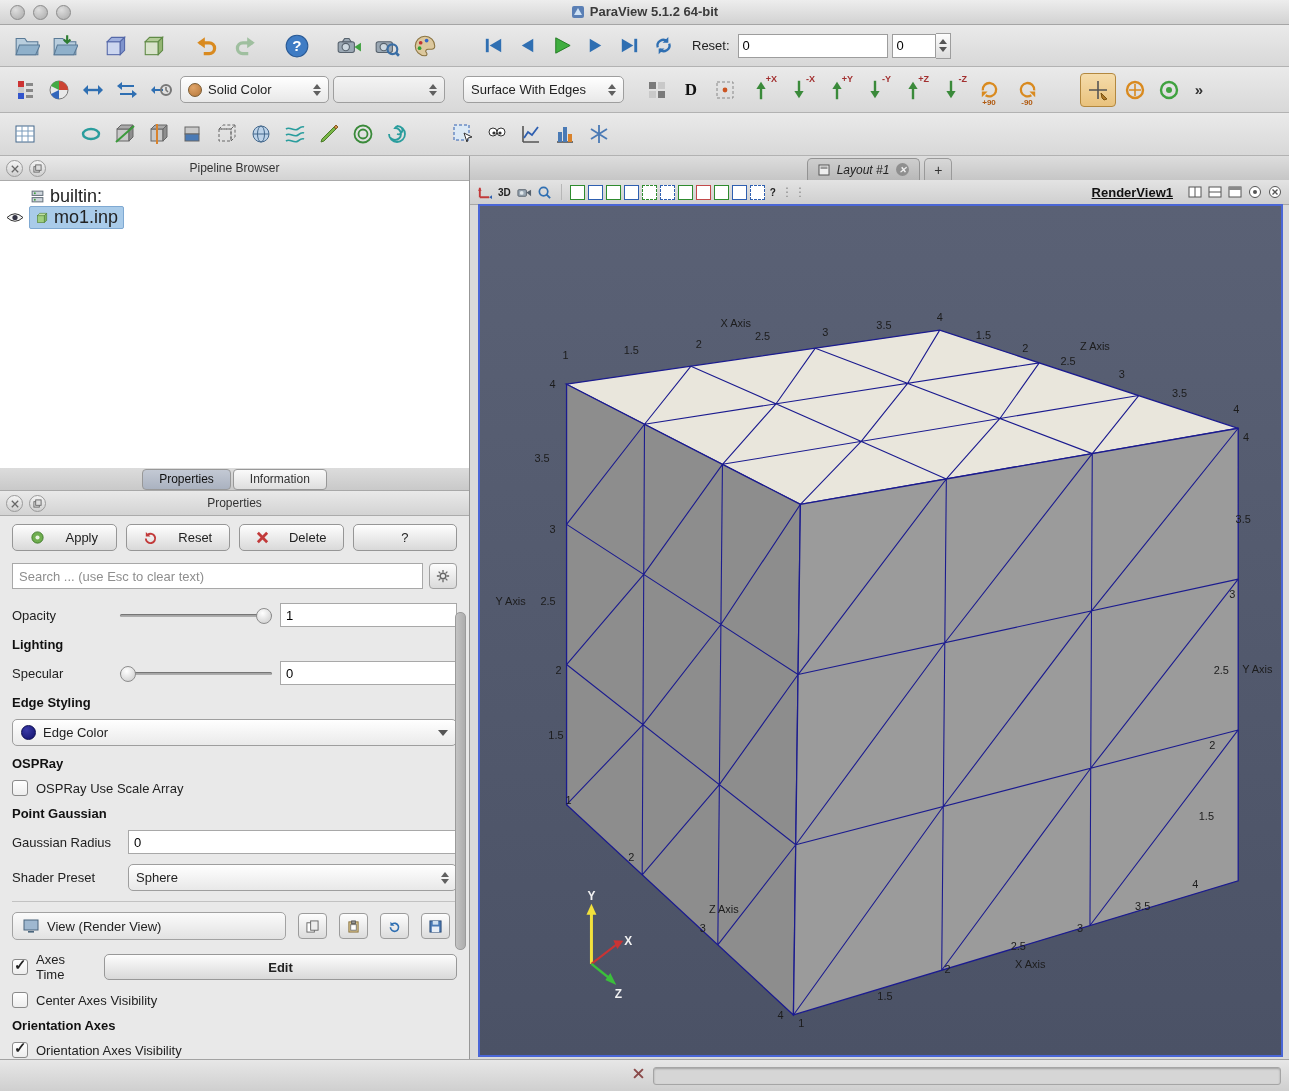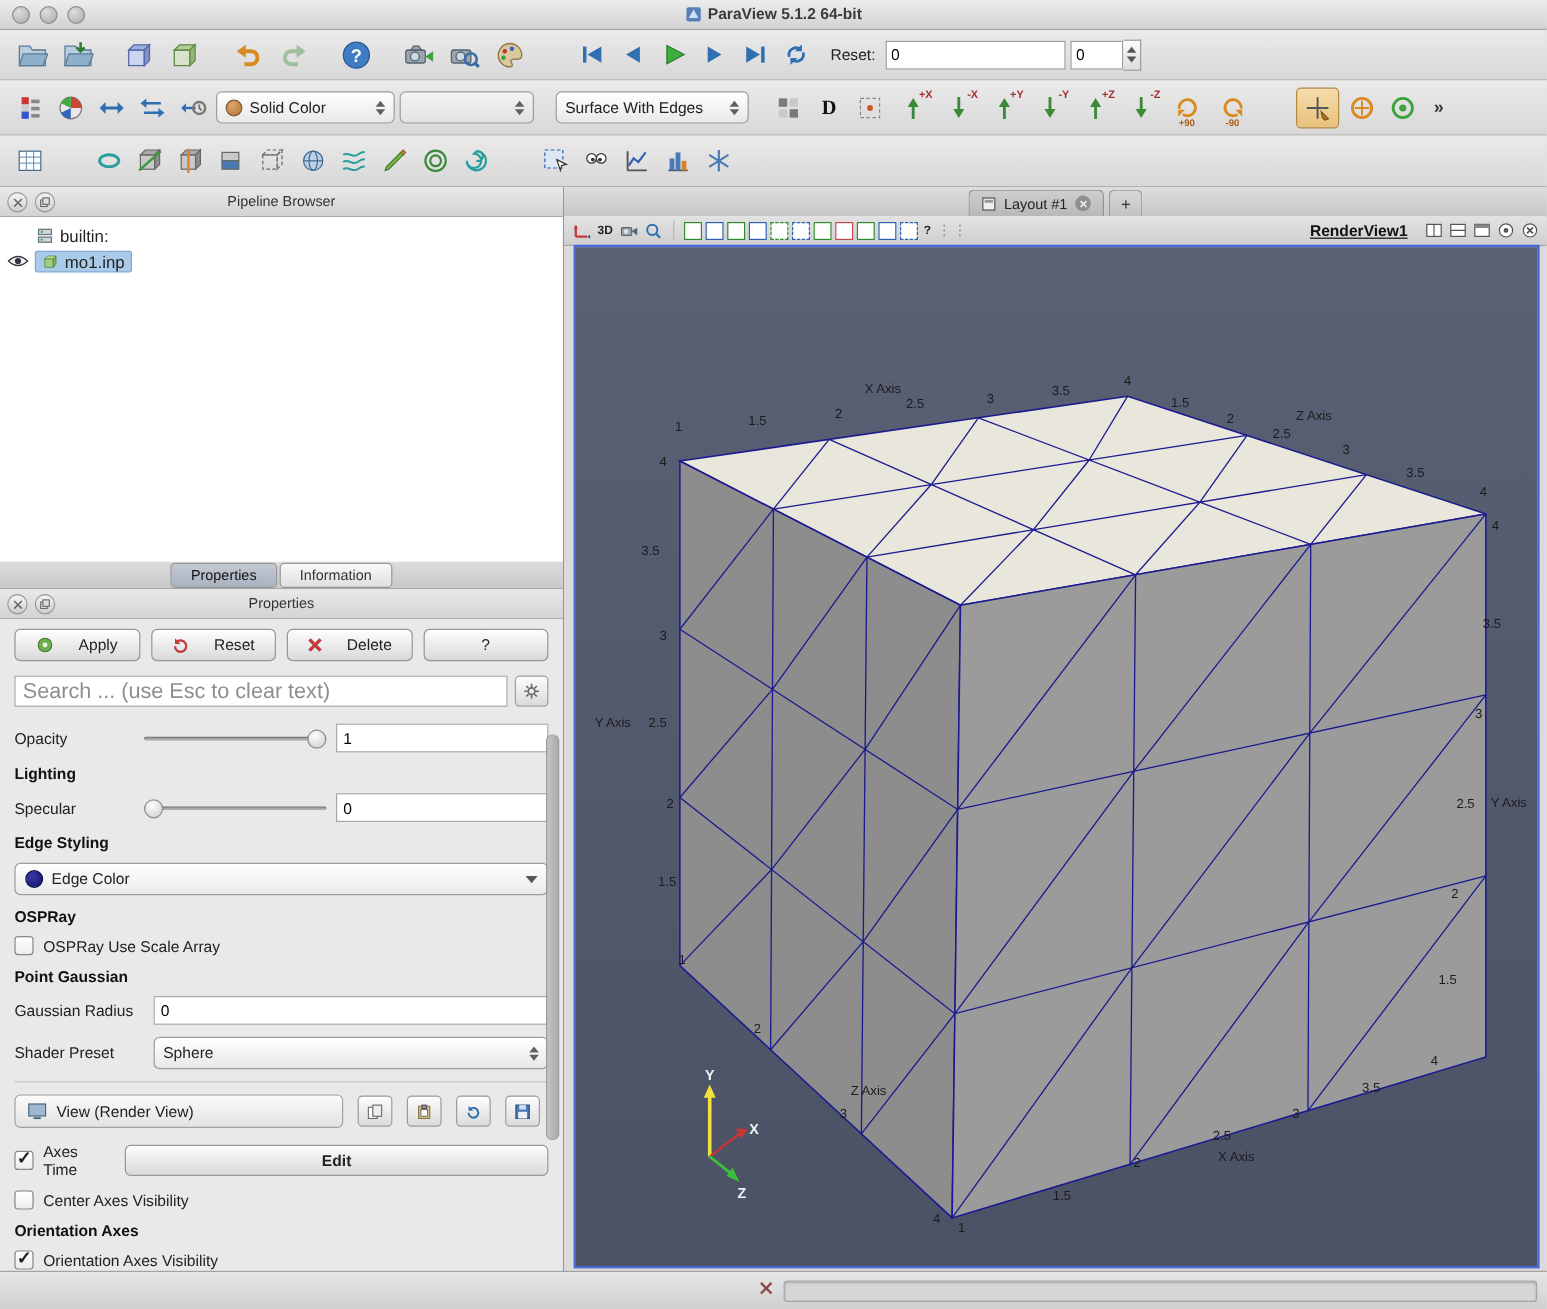--- a/index.html
+++ b/index.html
@@ -41,35 +41,35 @@
   .swatch{width:12px;height:12px;border-radius:50%;margin-right:6px;border:1px solid #7a5a30;background:radial-gradient(circle at 35% 30%,#e0a468,#b4763a);flex:0 0 auto;}
   .axlbl{position:absolute;top:0px;right:1px;font-size:9px;font-weight:bold;color:#a33030;}
   .rotlbl{position:absolute;bottom:-1px;left:0;right:0;text-align:center;font-size:8px;font-weight:bold;color:#b05a10;}
   .dglyph{font-weight:bold;font-size:17px;font-family:"Liberation Serif",serif;color:#111;}
   .chev{font-size:15px;font-weight:bold;color:#333;width:22px;}
   
   .leftpanel{position:absolute;top:156px;left:0;width:469px;bottom:31px;background:#e6e6e6;border-right:1px solid #979797;display:flex;flex-direction:column;}
   .phead{height:24px;background:linear-gradient(#e9e9e9,#d3d3d3);border-bottom:1px solid #ababab;position:relative;display:flex;align-items:center;justify-content:center;font-size:12px;color:#333;flex:0 0 auto;}
   .phead .hicons{position:absolute;left:6px;top:4px;display:flex;gap:6px;}
   .hic{width:15px;height:15px;border-radius:50%;background:linear-gradient(#f2f2f2,#cwhite);background:linear-gradient(#f4f4f4,#cfcfcf);border:1px solid #9a9a9a;display:flex;align-items:center;justify-content:center;}
-  .tree{background:#ffffff;height:282px;flex:0 0 auto;padding-top:5px;font-size:14px;position:relative;}
+  .tree{background:#ffffff;height:282px;flex:0 0 auto;padding-top:5px;font-size:18px;position:relative;}
   .trow{display:flex;align-items:center;height:21px;gap:5px;}
   .trow.builtin{padding-left:30px;}
   .trow.source{padding-left:6px;}
   .sel{background:#a9cbe9;border:1px solid #7fa9d2;border-radius:2px;padding:0 5px;display:flex;align-items:center;gap:5px;}
   
   .tabsrow{height:22px;background:linear-gradient(#dcdcdc,#c9c9c9);border-bottom:1px solid #a8a8a8;display:flex;align-items:center;justify-content:center;gap:2px;flex:0 0 auto;}
   .tab{height:19px;display:flex;align-items:center;padding:0 16px;font-size:12px;border:1px solid #989898;border-radius:4px;background:linear-gradient(#fafafa,#dedede);color:#333;}
   .tab.active{background:linear-gradient(#c3c9d4,#aab2c0);color:#111;}
   
   .propsbody{flex:1;position:relative;background:#e9e9e9;padding:8px 12px 0 12px;overflow:hidden;}
   .btnrow{display:flex;gap:9px;margin-bottom:12px;}
   .macbtn{flex:1;height:25px;border:1px solid #969696;border-radius:5px;background:linear-gradient(#fefefe,#d9d9d9);display:flex;align-items:center;justify-content:center;gap:20px;font-size:13px;color:#222;}
   .searchrow{display:flex;gap:6px;margin-bottom:14px;align-items:center;}
-  .searchrow input{flex:1;height:24px;border:1px solid #a8a8a8;background:#fff;padding:0 6px;font-size:18px;font-family:"Liberation Sans",sans-serif;}
+  .searchrow input{flex:1;height:24px;border:1px solid #a8a8a8;background:#fff;padding:0 6px;font-size:13px;font-family:"Liberation Sans",sans-serif;}
   .searchrow input::placeholder{color:#8e8e8e;}
   .gearbtn{width:26px;height:24px;border:1px solid #a0a0a0;border-radius:4px;background:linear-gradient(#fdfdfd,#dadada);display:flex;align-items:center;justify-content:center;}
   .prow{display:flex;align-items:center;margin-bottom:10px;gap:8px;}
   .plabel{width:100px;flex:0 0 auto;font-size:13px;color:#222;}
   .pfield{flex:1;height:22px;border:1px solid #a8a8a8;background:#fff;padding:0 5px;font-size:13px;font-family:"Liberation Sans",sans-serif;min-width:0;}
   .psection{font-weight:bold;font-size:13px;margin:10px 0 9px 0;color:#111;}
   .slider{position:relative;width:152px;height:16px;flex:0 0 auto;}
   .groove{position:absolute;left:0;right:0;top:7px;height:3px;background:#adadad;border-radius:2px;box-shadow:inset 0 1px 1px rgba(0,0,0,.35);}
   .knob{position:absolute;top:1px;width:14px;height:14px;border-radius:50%;background:radial-gradient(circle at 40% 30%,#ffffff,#c9c9c9);border:1px solid #8d8d8d;}
   .knob.right{right:0;}
@@ -82,21 +82,21 @@
   .cb.checked::after{content:"\2713";position:absolute;left:1px;top:-4px;font-size:15px;font-weight:bold;color:#222;}
   .hrline{height:1px;background:#c2c2c2;margin:6px 0 10px 0;}
   .viewhdr{display:flex;align-items:center;margin-bottom:12px;gap:6px;}
   .viewbtnbig{display:flex;align-items:center;gap:8px;height:26px;border:1px solid #a2a2a2;border-radius:5px;background:linear-gradient(#fbfbfb,#e2e2e2);padding:0 10px;width:252px;font-size:13px;}
   .minibtn{width:27px;height:24px;border:1px solid #9c9c9c;border-radius:4px;background:linear-gradient(#fdfdfd,#dcdcdc);display:flex;align-items:center;justify-content:center;margin-left:6px;}
   .editbtn{flex:1;height:24px;border:1px solid #989898;border-radius:5px;background:linear-gradient(#fdfdfd,#d9d9d9);font-size:13px;display:flex;align-items:center;justify-content:center;font-weight:bold;}
   .vscroll{position:absolute;right:3px;top:96px;width:9px;height:336px;background:linear-gradient(90deg,#c3c3c3,#adadad);border:1px solid #9b9b9b;border-radius:5px;}
   
   .rightpanel{position:absolute;top:156px;left:470px;right:0;bottom:31px;background:#dadada;}
   .layoutbar{position:absolute;top:0;left:0;right:0;height:24px;background:linear-gradient(#dddddd,#c6c6c6);border-bottom:1px solid #9d9d9d;display:flex;align-items:flex-end;justify-content:center;gap:4px;}
-  .ltab{height:21px;display:flex;align-items:center;gap:7px;padding:0 10px;background:linear-gradient(#cecece,#b8b8b8);border:1px solid #939393;border-bottom:none;border-radius:5px 5px 0 0;font-size:12px;color:#222;}
+  .ltab{height:21px;display:flex;align-items:center;gap:7px;padding:0 10px;background:linear-gradient(#cecece,#b8b8b8);border:1px solid #939393;border-bottom:none;border-radius:5px 5px 0 0;font-size:12px;color:#222;font-style:italic;}
   .ltabadd{height:21px;width:26px;display:flex;align-items:center;justify-content:center;background:linear-gradient(#d8d8d8,#c2c2c2);border:1px solid #9a9a9a;border-bottom:none;border-radius:5px 5px 0 0;font-size:14px;color:#333;}
   .closecirc{width:13px;height:13px;border-radius:50%;background:#8f8f8f;color:#f2f2f2;font-size:9px;display:flex;align-items:center;justify-content:center;font-weight:bold;}
   .viewbar{position:absolute;top:24px;left:0;right:0;height:24px;background:linear-gradient(#e3e3e3,#cfcfcf);border-bottom:1px solid #a6a6a6;display:flex;align-items:center;padding:0 6px;gap:3px;}
   .mi{width:17px;height:17px;display:flex;align-items:center;justify-content:center;flex:0 0 auto;}
   .mi.txt{font-size:10px;font-weight:bold;color:#222;width:auto;padding:0 2px;}
   .selsq{width:13px;height:13px;background:#fff;flex:0 0 auto;}
   .selsq.g{border:1px solid #2e8b2e;}
   .selsq.b{border:1px solid #2e5fb0;}
   .selsq.gd{border:1px dashed #2e8b2e;}
   .selsq.bd{border:1px dashed #2e5fb0;}

